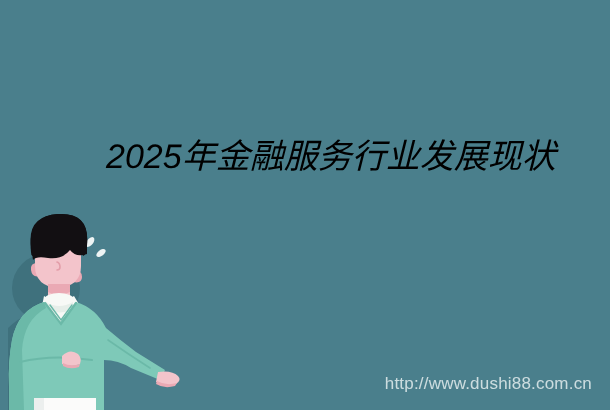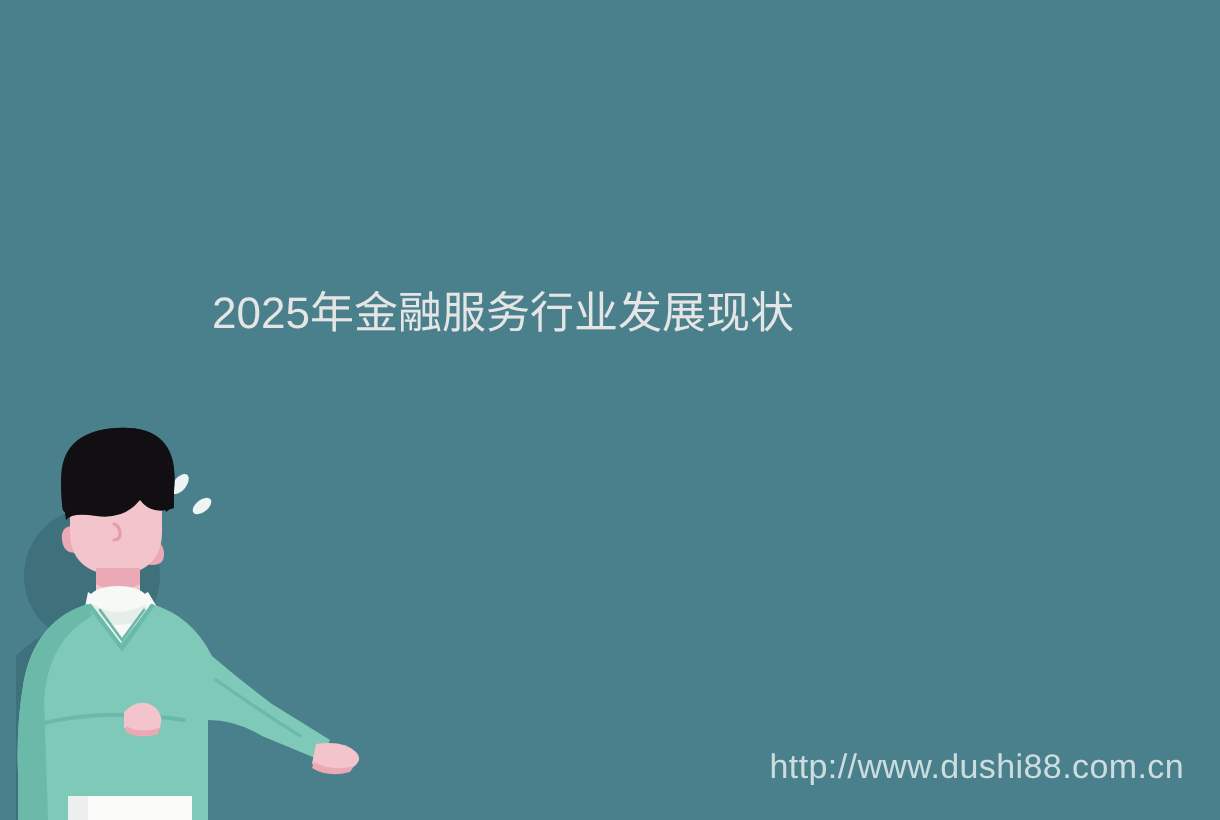--- a/index.html
+++ b/index.html
@@ -21,27 +21,28 @@
   }
 
   
   .title-block {
     position: absolute;
     left: 106px;
     top: 132px;
     width: 452px;
   }
   .title-line {
-    color: #e5e5e5;
-    font-size: 22px;
+    color: #000000;
+    font-size: 34px;
     line-height: 50px;
     letter-spacing: 0px;
     white-space: nowrap;
     font-weight: 400;
     text-rendering: geometricPrecision;
+    font-style: italic;
   }
 
   
   .watermark {
     position: absolute;
     right: 18px;
     bottom: 16px;
     color: #d8e5e7;
     font-size: 17px;
     letter-spacing: 0.2px;

